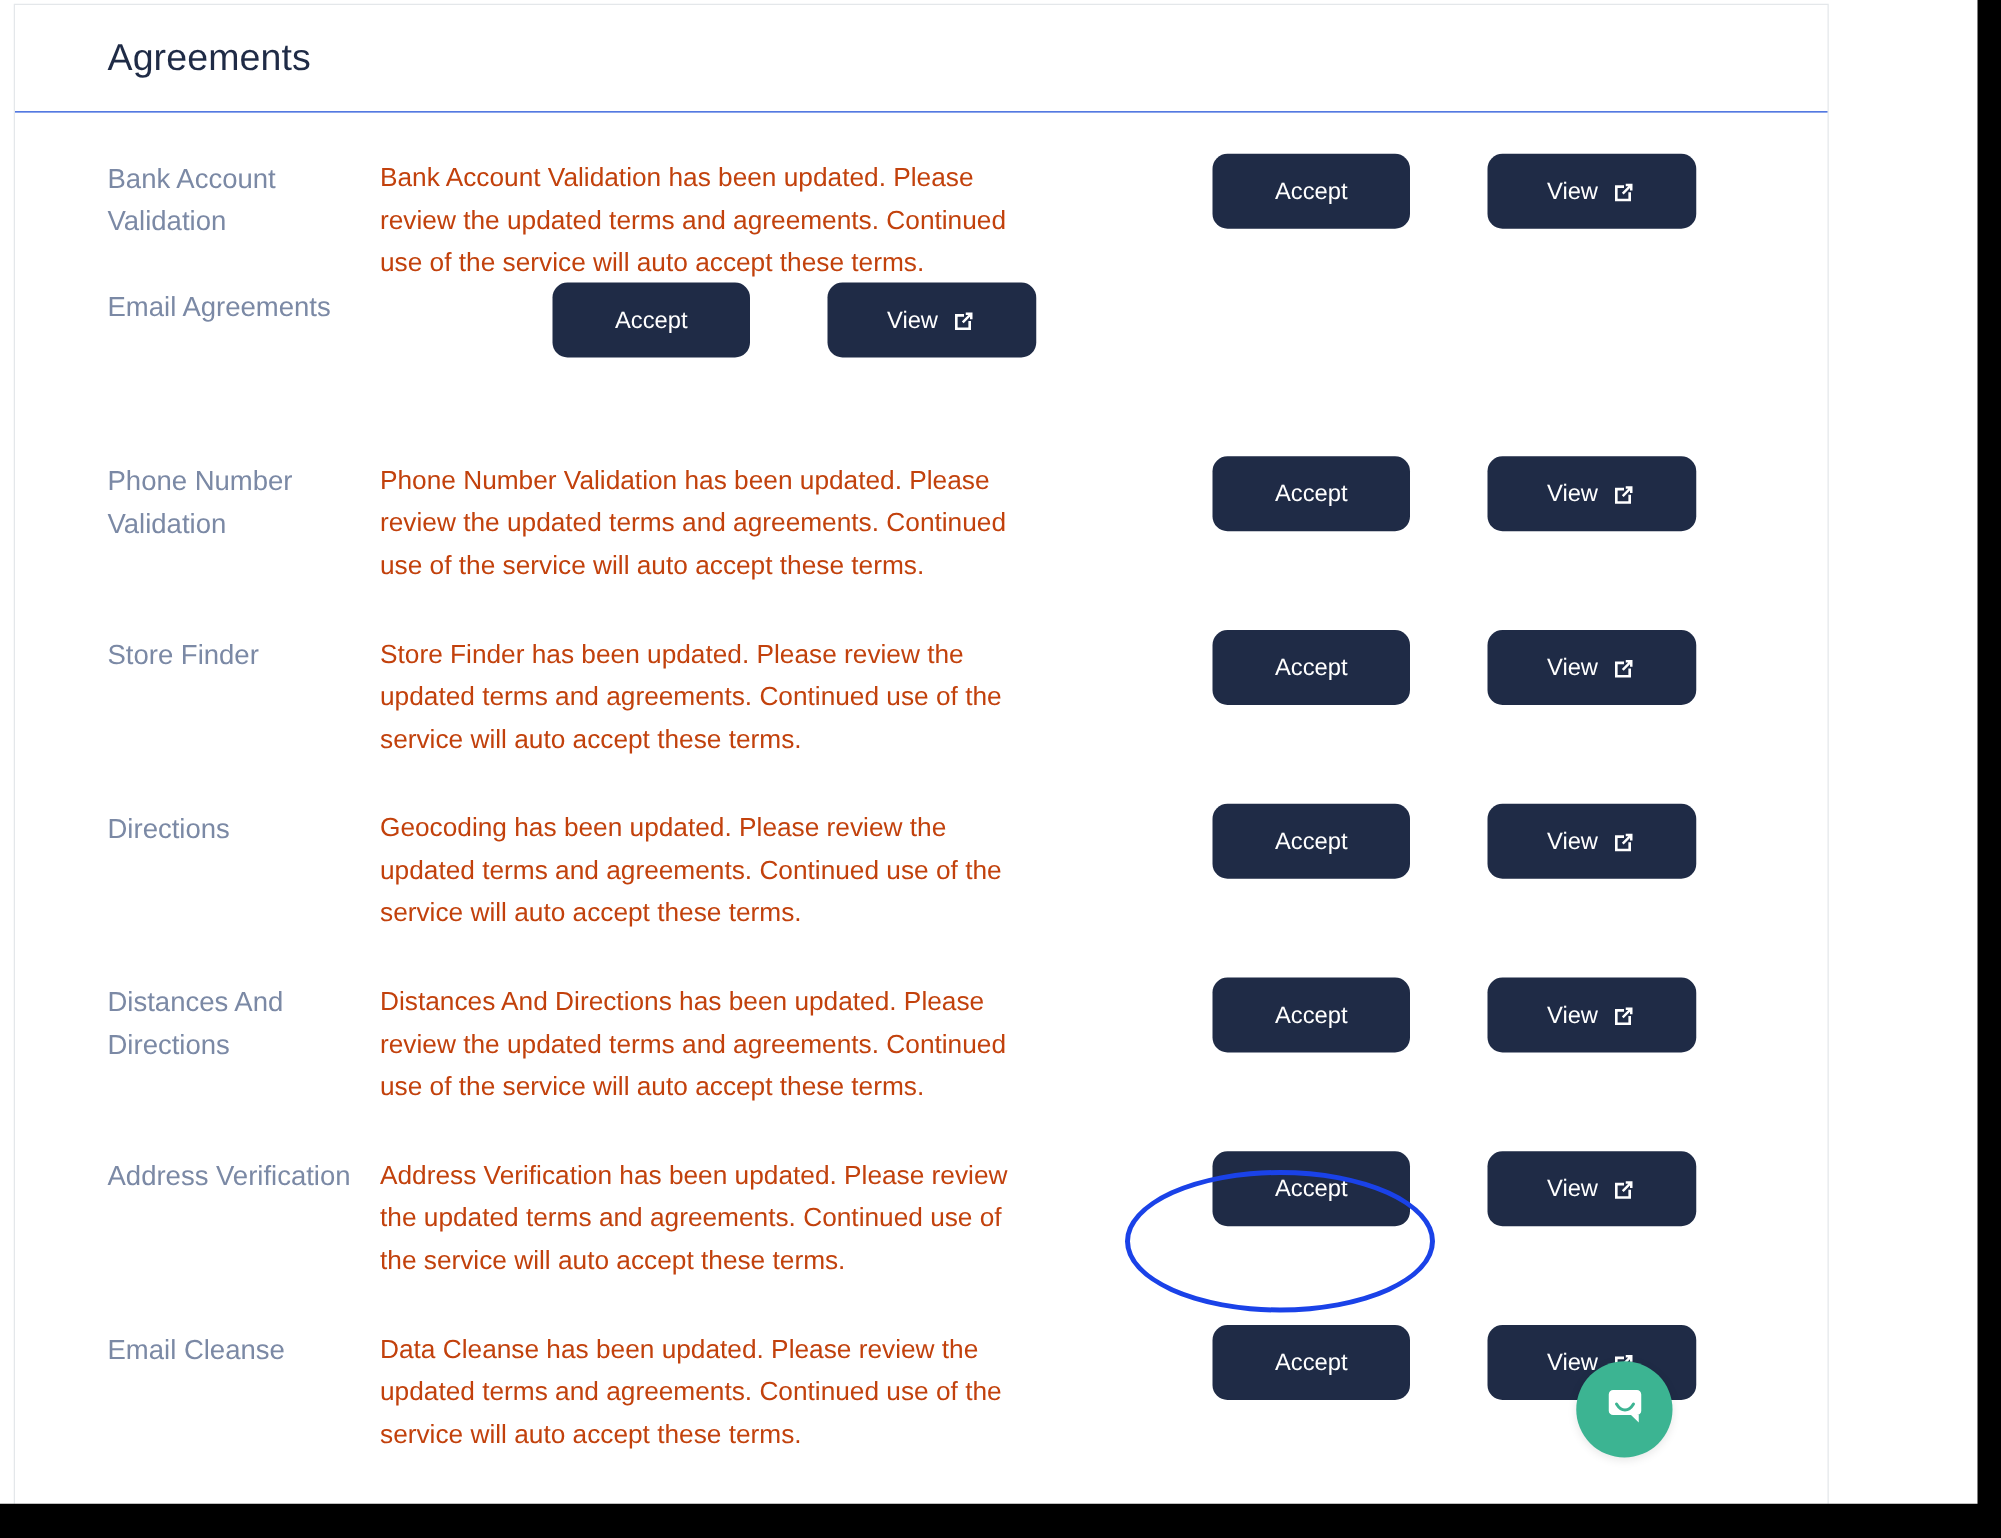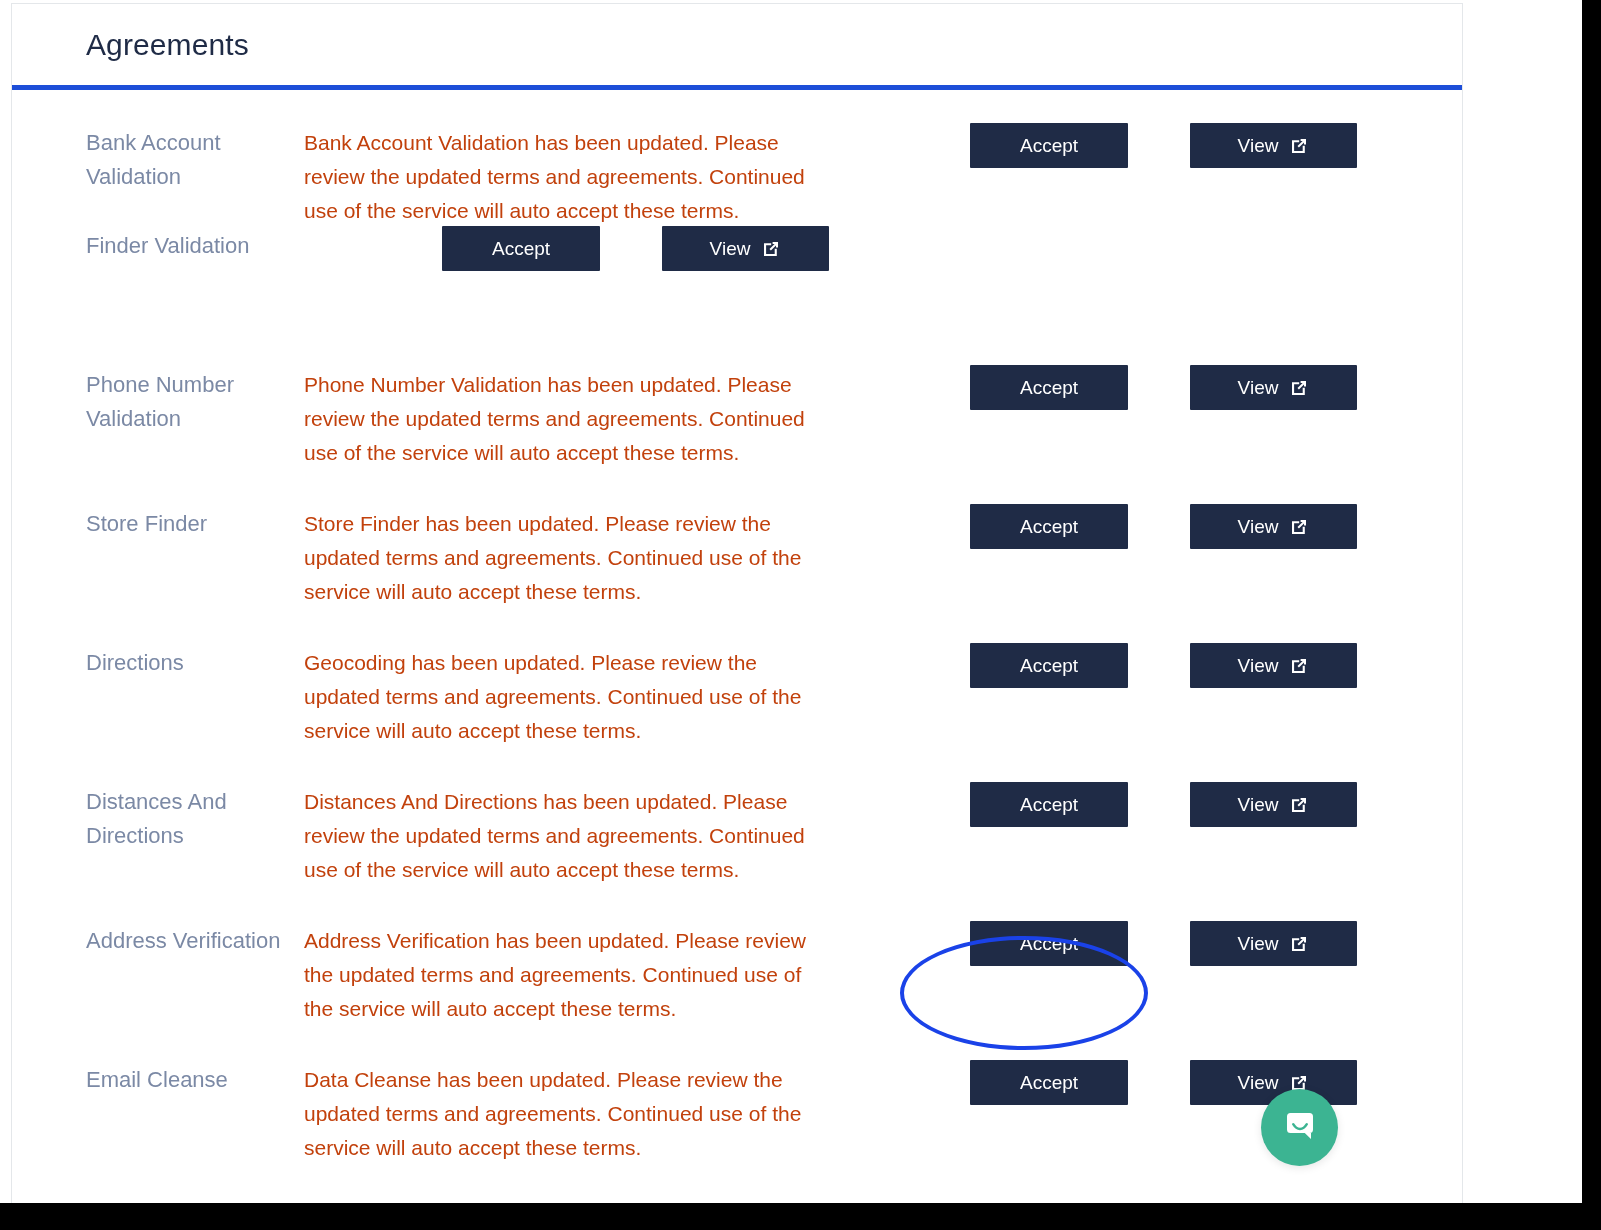--- a/index.html
+++ b/index.html
@@ -49,21 +49,21 @@
     top: 3px;
     width: 1452px;
     min-height: 1260px;
     background: #ffffff;
     border: 1px solid #e4e7ea;
     border-top: 1px solid #e4e7ea;
   }
 
   .card-header {
     height: 86px;
-    border-bottom: 5px solid #1d4ed8;
+    border-bottom: 1px solid #1d4ed8;
     display: flex;
     align-items: center;
     padding-left: 74px;
   }
   .card-title {
     font-size: 30px;
     font-weight: 400;
     color: #1f2b46;
     letter-spacing: 0.1px;
     line-height: 1;
@@ -112,22 +112,22 @@
     justify-content: flex-start;
   }
 
   .btn {
     background: #1f2b46;
     color: #ffffff;
     border: none;
     font-family: "Liberation Sans", "DejaVu Sans", sans-serif;
     font-size: 19px;
     line-height: 1;
-    height: 45px;
-    border-radius: 1px;
+    height: 60px;
+    border-radius: 12px;
     cursor: pointer;
     display: inline-flex;
     align-items: center;
     justify-content: center;
     padding: 0;
     margin-top: -3px;
   }
   .btn-accept { width: 158px; }
   .btn-view   { width: 167px; gap: 11px; }
   .btn-view .ext-icon { display: inline-flex; align-items: center; margin-top: 1px; }
@@ -189,21 +189,21 @@
               <span class="ext-icon">
                 <svg width="20" height="20" viewBox="0 0 20 20" aria-hidden="true">
                   <path d="M3 4.2h7.2v2.1H5.1v8.6h8.6V9.8h2.1V17H3z" fill="#ffffff"></path>
                   <path d="M11.6 3h5.4v5.4h-2V6.4l-5.1 5.1-1.4-1.4 5.1-5.1h-2z" fill="#ffffff"></path>
                 </svg>
               </span>
             </button>
           </div>
         </div>
         <div class="agreement-row">
-          <div class="col-name">Finder Validation</div>
+          <div class="col-name">Email Agreements</div>
           <div class="col-spacer"></div>
           <div class="col-accept">
             <button class="btn btn-accept">Accept</button>
           </div>
           <div class="col-view">
             <button class="btn btn-view">
               <span>View</span>
               <span class="ext-icon">
                 <svg width="20" height="20" viewBox="0 0 20 20" aria-hidden="true">
                   <path d="M3 4.2h7.2v2.1H5.1v8.6h8.6V9.8h2.1V17H3z" fill="#ffffff"></path>

